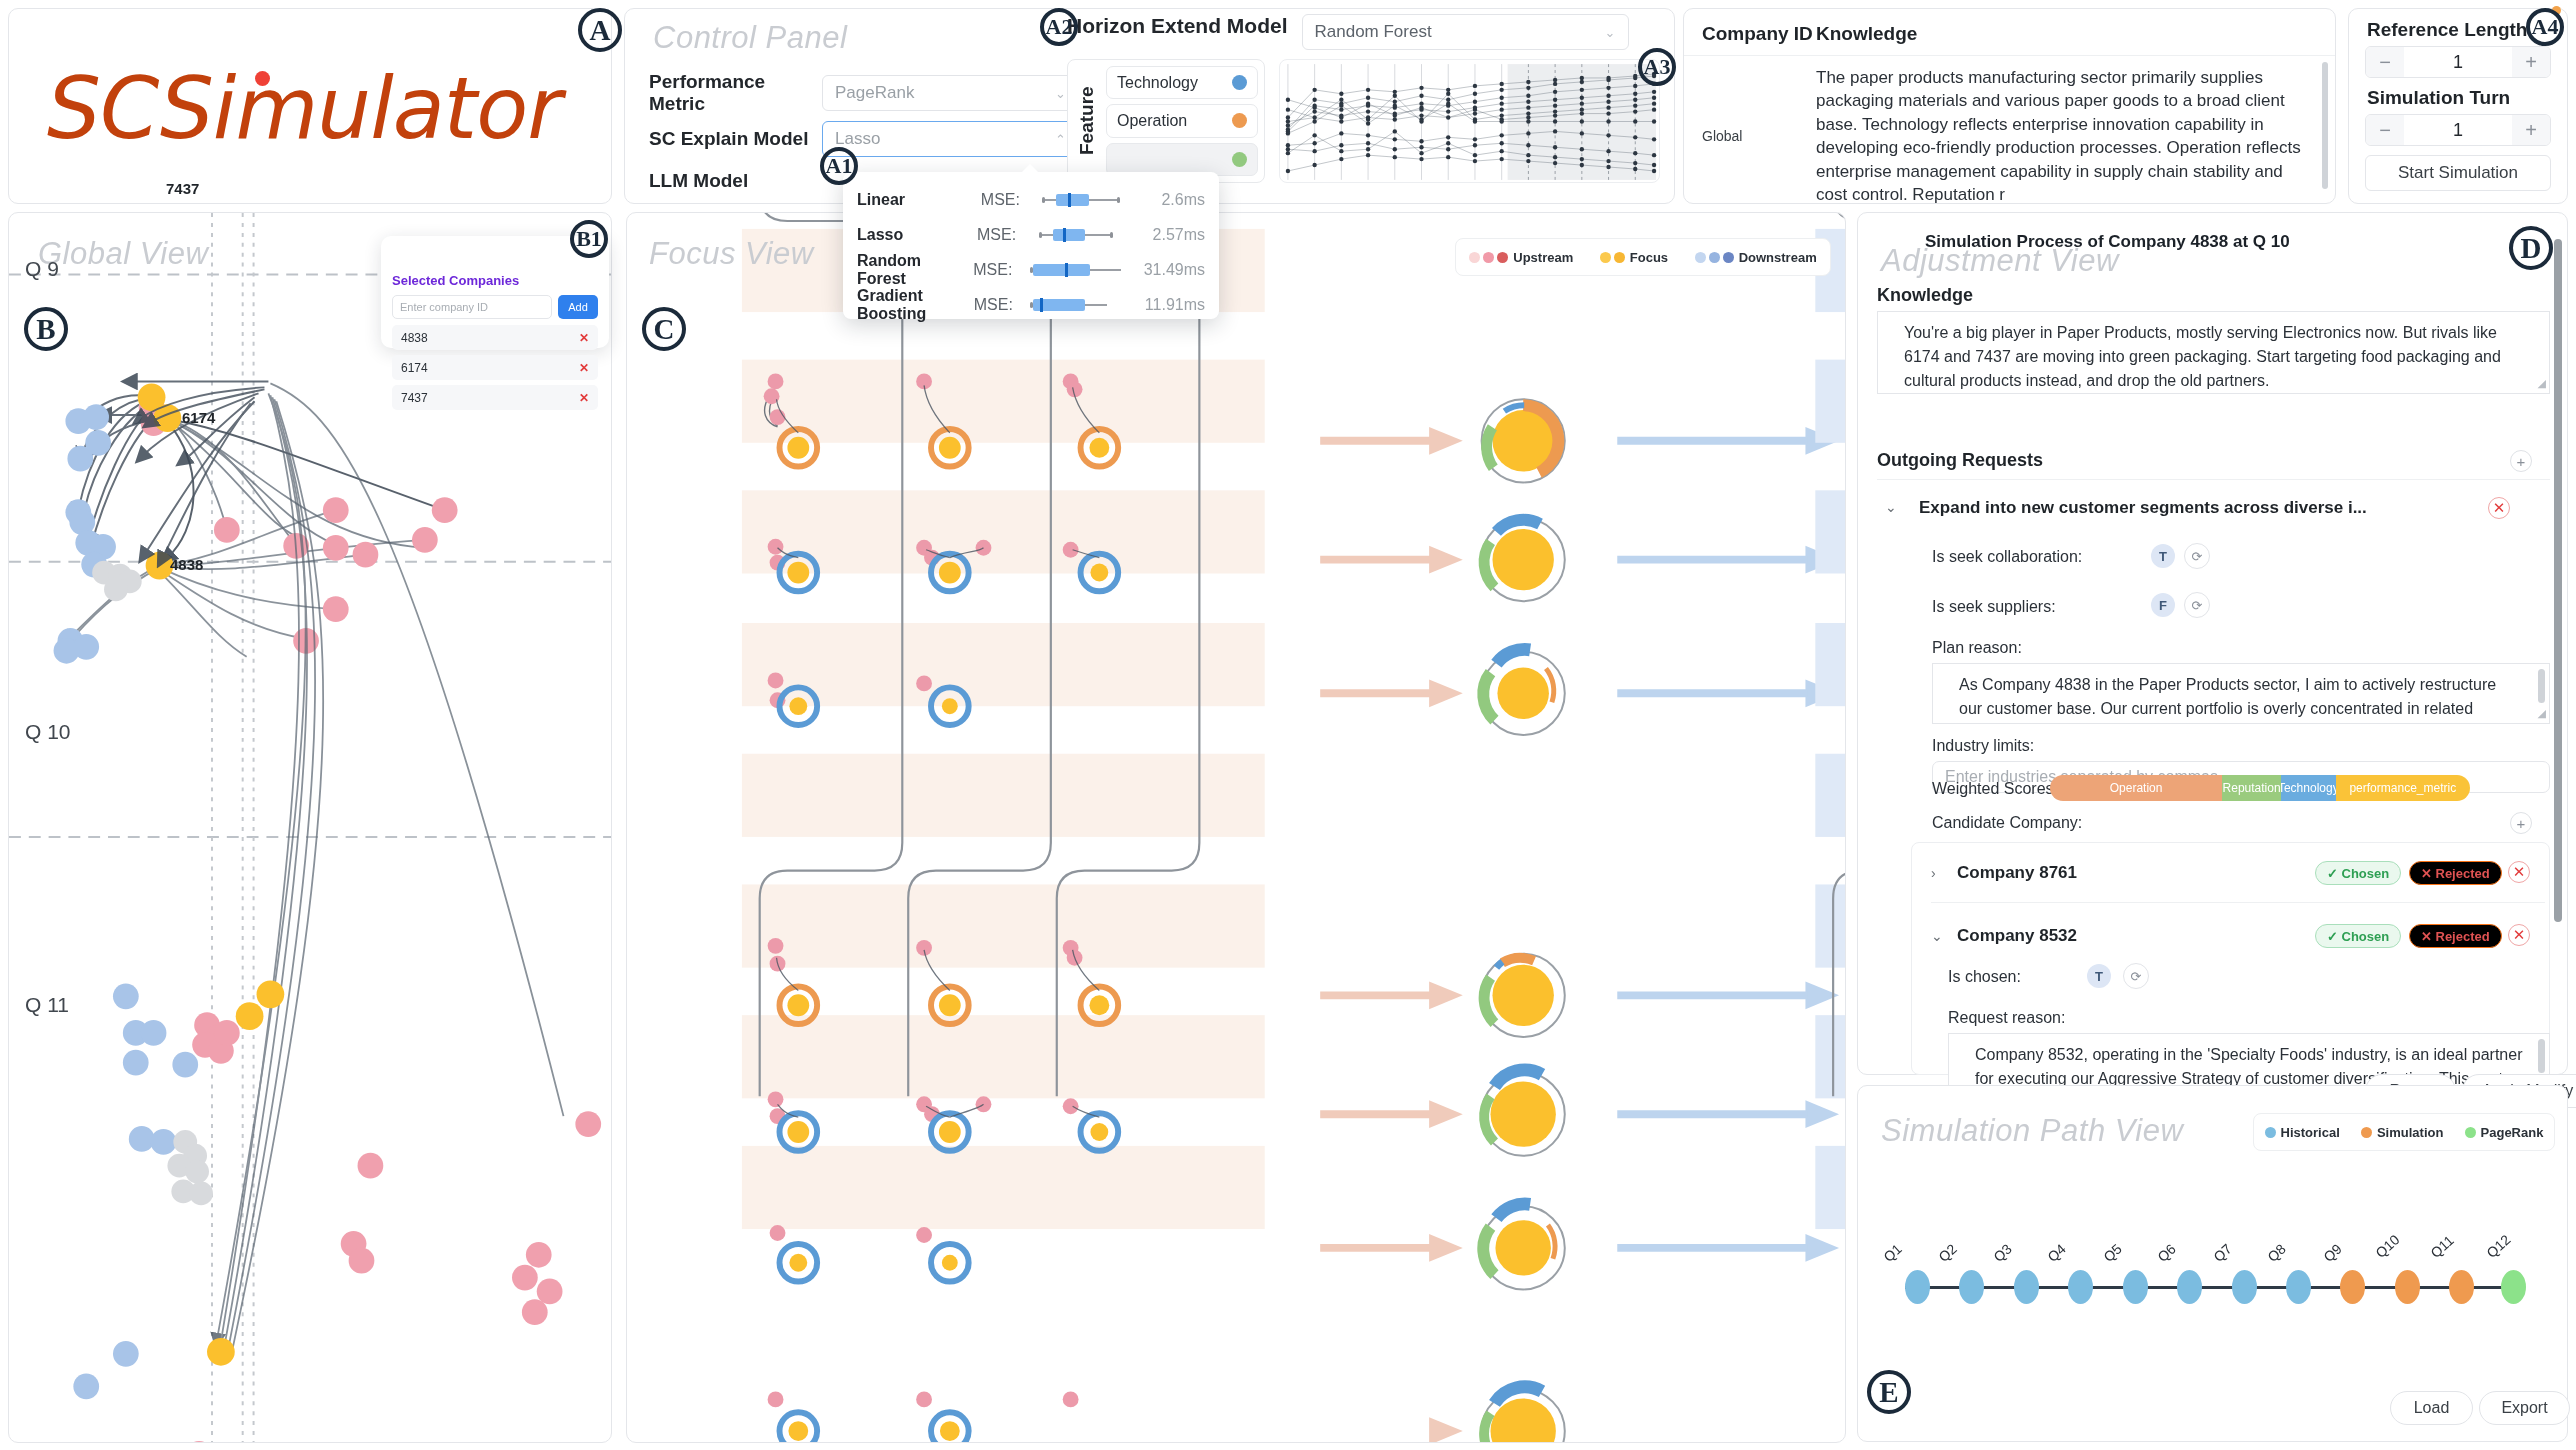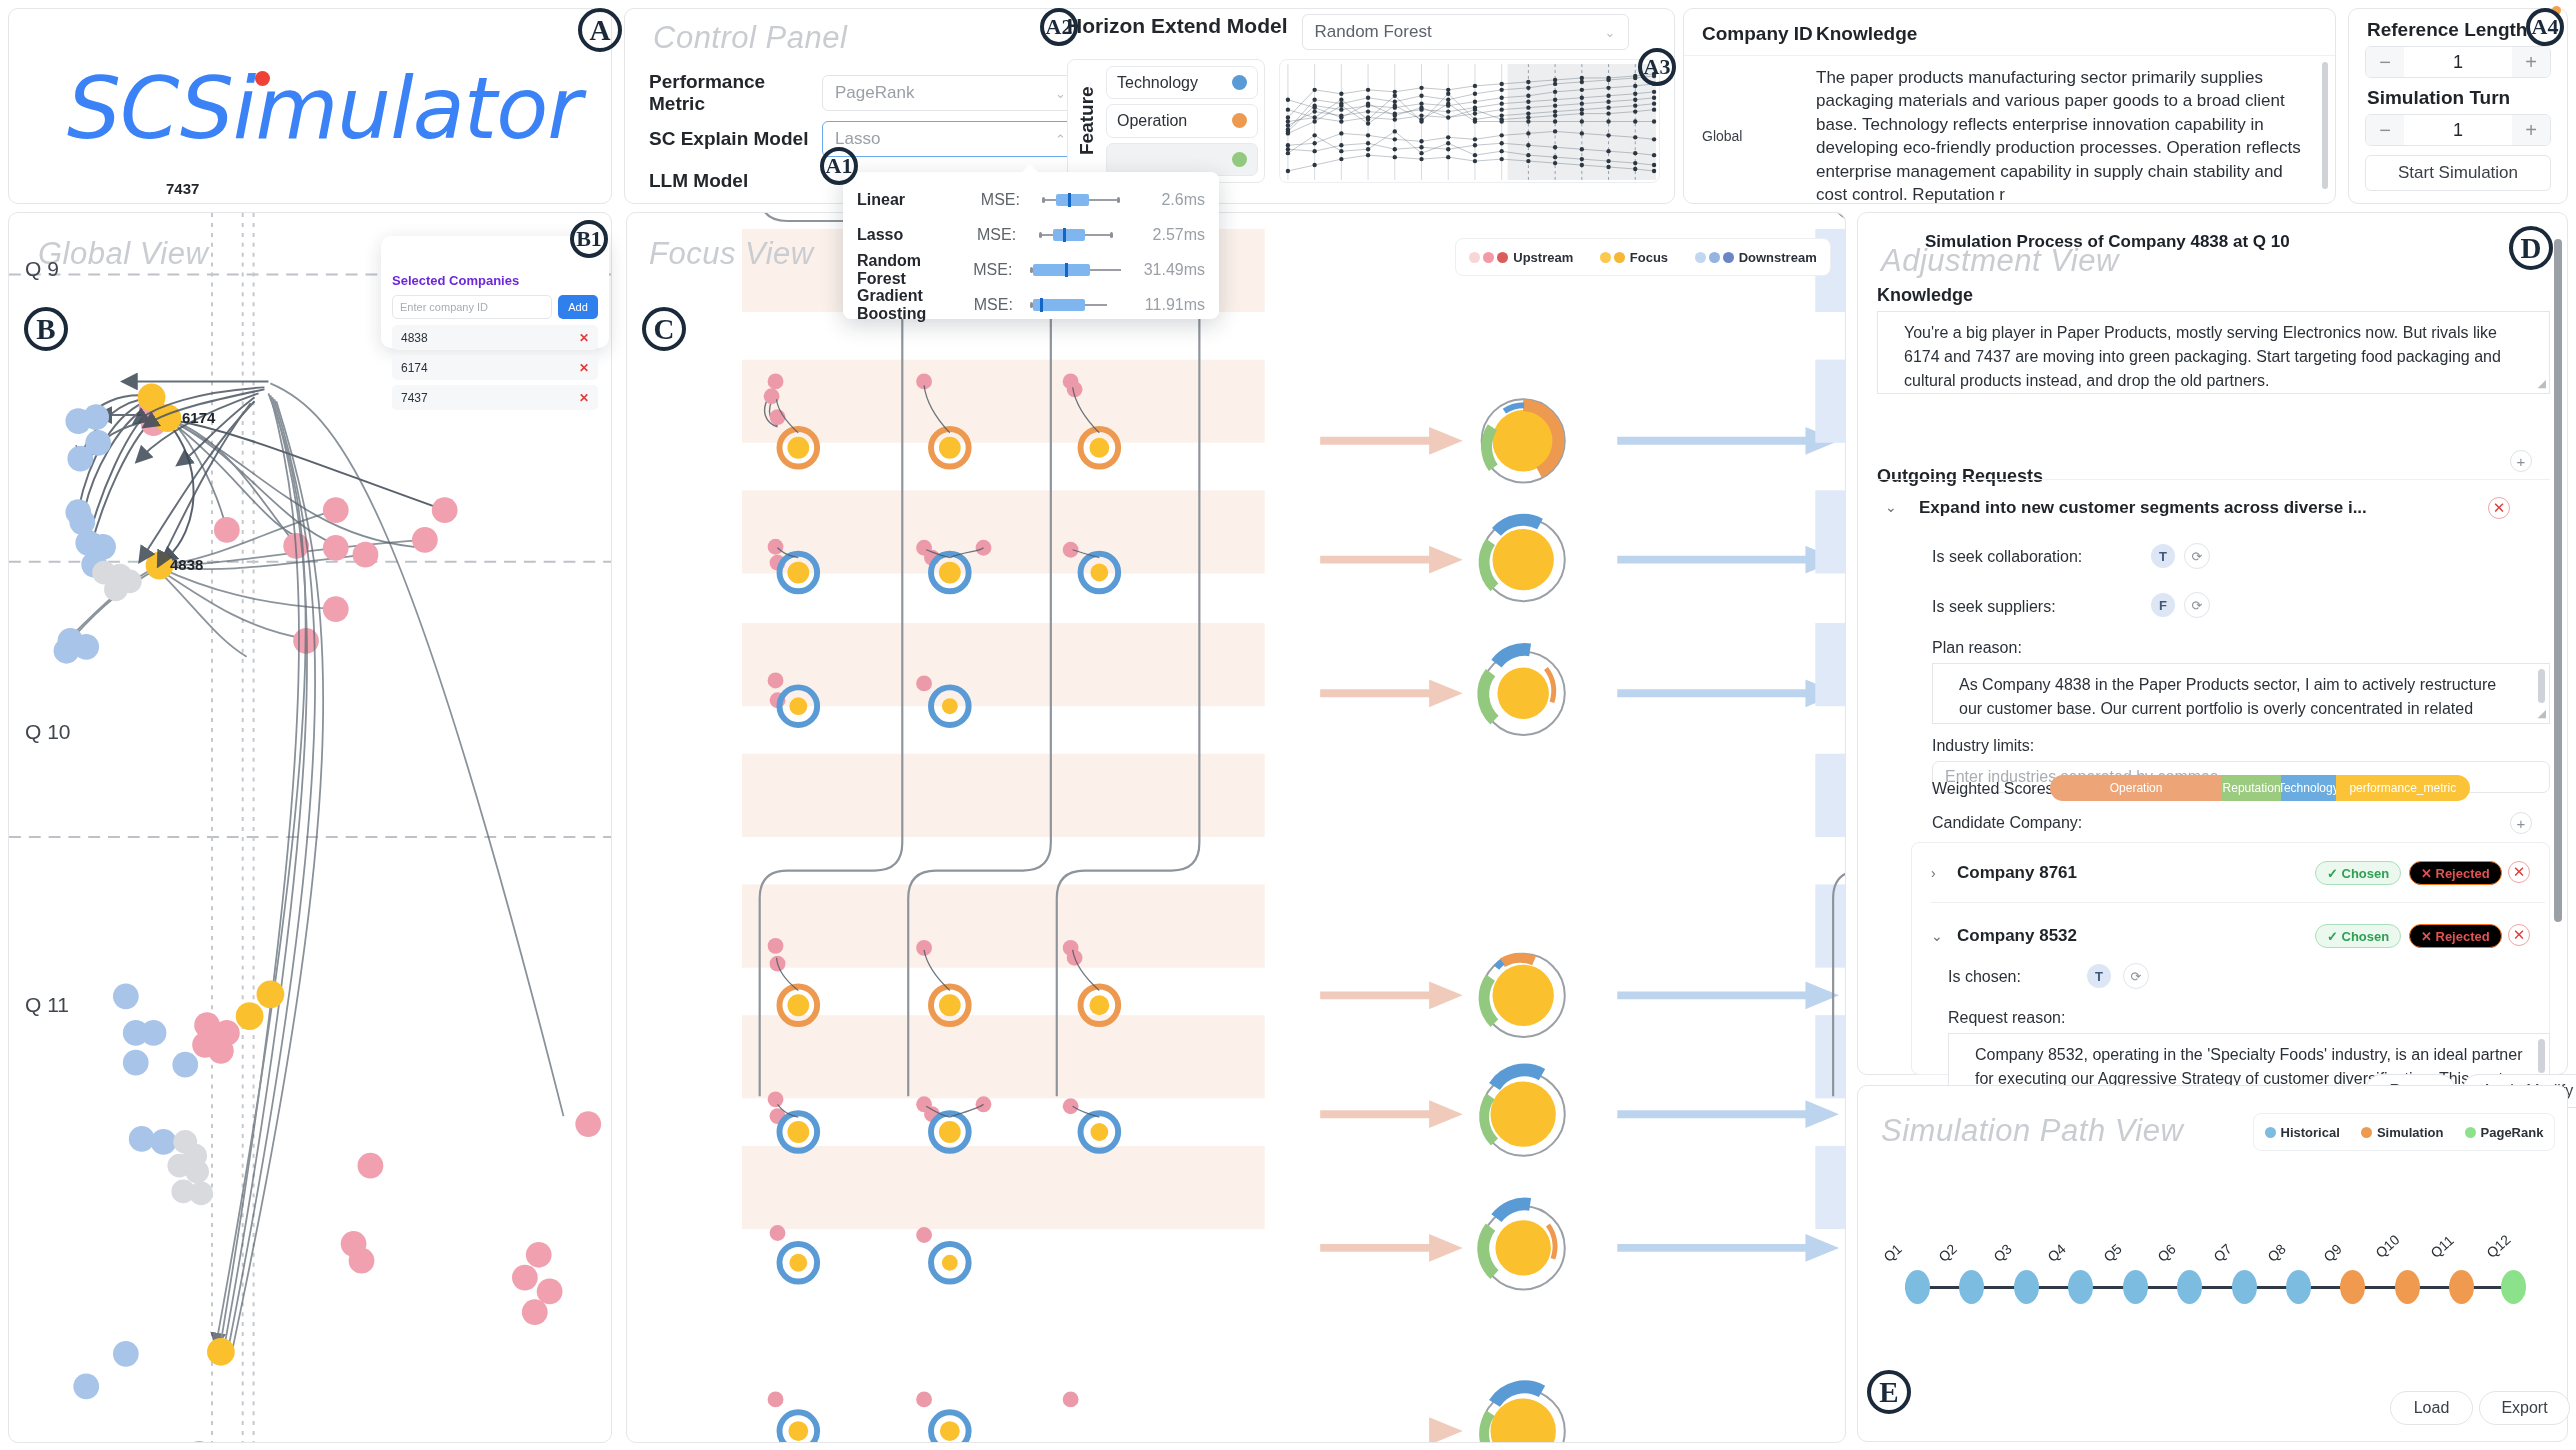--- a/index.html
+++ b/index.html
@@ -40,22 +40,22 @@
     font-family: "Liberation Serif", serif;
     z-index: 60;
   }
   .bub.sz1 { width: 44px; height: 44px; font-size: 29px; }
   .bub.sz2 { width: 38px; height: 38px; font-size: 22px; }
 
   
   #logo-card { left: 8px; top: 8px; width: 604px; height: 196px; }
   #logo-text {
     position: absolute; left: 38px; top: 50px;
-    font-size: 85px; font-style: italic; color: #3b82f6;
-    font-family: "DejaVu Sans", sans-serif; letter-spacing: -1px; margin-left: 20px;
+    font-size: 85px; font-style: italic; color: #c2410c;
+    font-family: "DejaVu Sans", sans-serif; letter-spacing: -1px;
   }
   #logo-dot {
     position: absolute; left: 246px; top: 62px;
     width: 15px; height: 15px; border-radius: 50%; background: #ef4136;
   }
 
   
   #control-card { left: 624px; top: 8px; width: 1051px; height: 196px; }
   #ctrl-title { left: 653px; top: 20px; font-size: 31px; }
   .ctl-row { position: absolute; display: flex; align-items: center; }
@@ -1264,21 +1264,21 @@
   <div class="ghost-title" id="adj-ghost">Adjustment View</div>
   <div id="adj-h1">Simulation Process of Company 4838 at Q 10</div>
   <div class="bub sz1" style="left:2509px;top:226px;">D</div>
 
   <div class="adj-sec" style="top:285px">Knowledge</div>
   <div class="ta" style="left:1877px;top:311px;width:673px;height:83px;">
     <span>You're a big player in Paper Products, mostly serving Electronics now. But rivals like 6174 and 7437 are moving into green packaging. Start targeting food packaging and cultural products instead, and drop the old partners.</span>
     <span class="grip">◢</span>
   </div>
 
-  <div class="adj-sec" style="top:466px">Outgoing Requests</div>
+  <div class="adj-sec" style="top:450px">Outgoing Requests</div>
   <div class="round-btn" style="left:2510px;top:450px">+</div>
   <div class="adj-divider" style="top:479px"></div>
 
   <span class="chev-s" style="left:1885px;top:499px">⌄</span>
   <div style="position:absolute;left:1919px;top:498px;font-size:17px;font-weight:700;color:#1f2429;">Expand into new customer segments across diverse i...</div>
   <div class="round-btn danger" style="left:2488px;top:497px">✕</div>
 
   <div class="adj-lbl" style="left:1932px;top:548px">Is seek collaboration:</div>
   <div class="tf-pill" style="left:2151px;top:544px">T</div>
   <div class="refresh-btn" style="left:2184px;top:543px">⟳</div>

